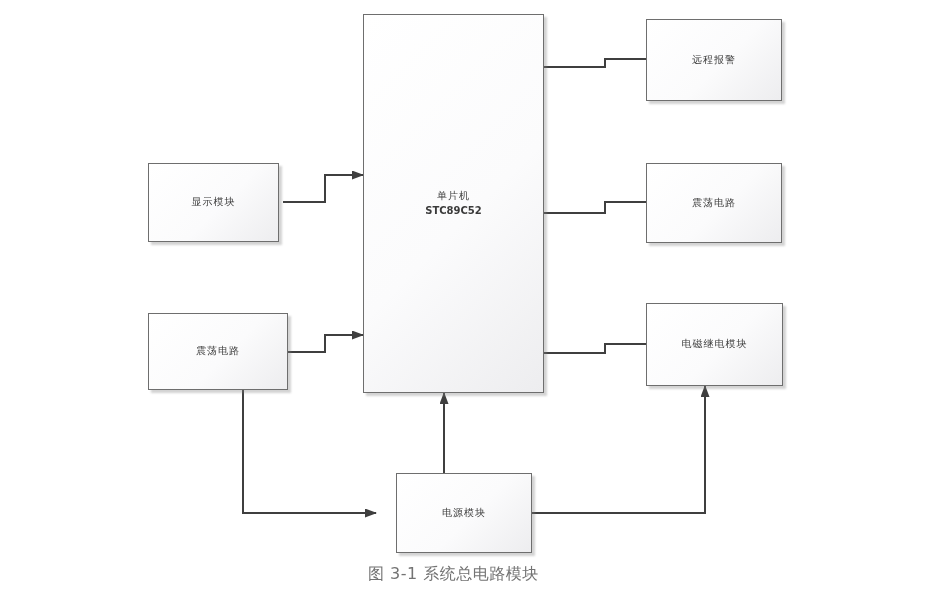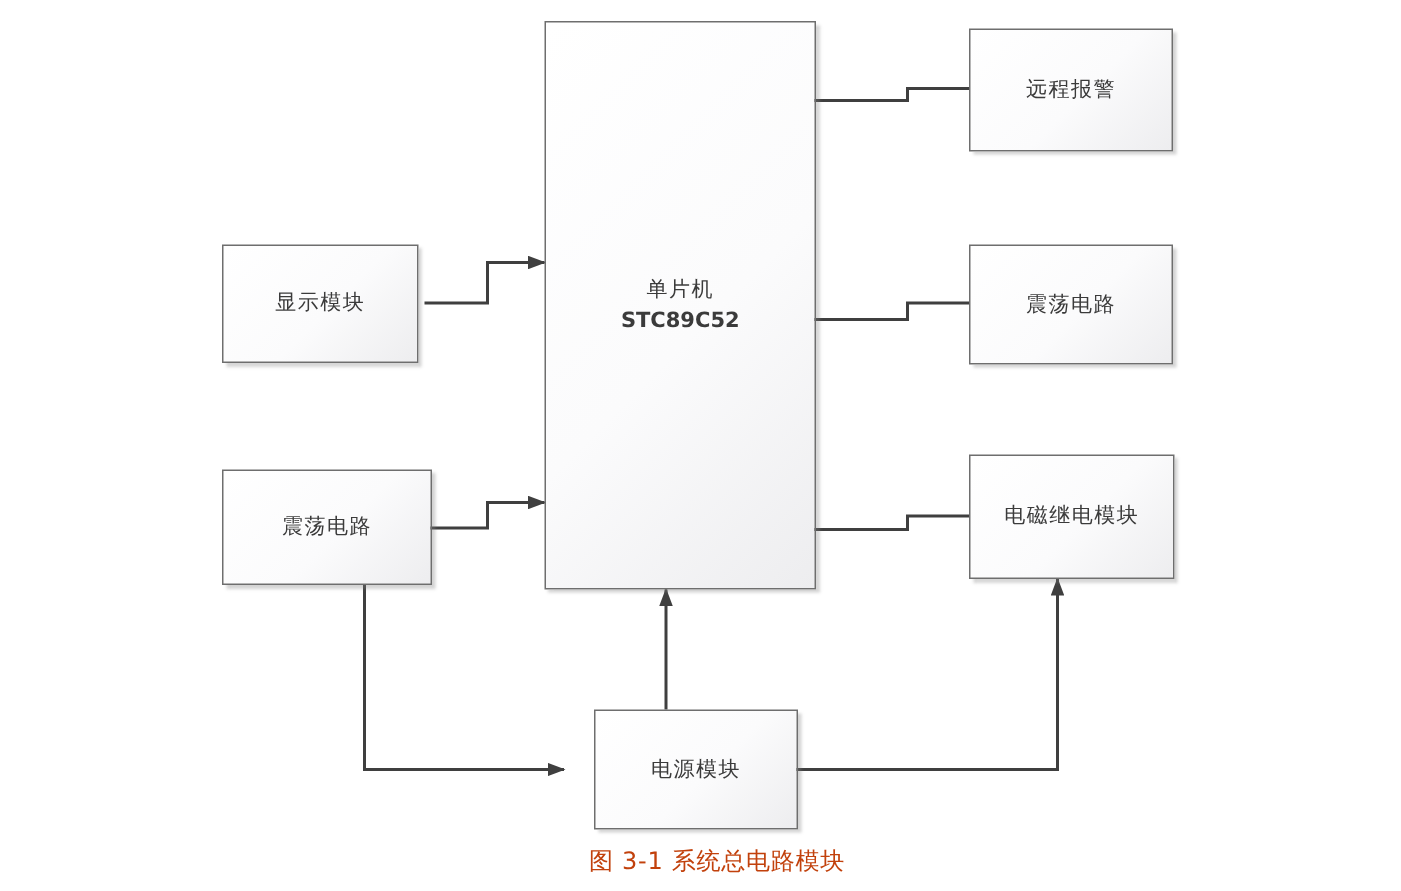--- a/index.html
+++ b/index.html
@@ -19,21 +19,21 @@
     position: absolute;
     box-sizing: border-box;
     border: 1.5px solid #6e6e6e;
     background: linear-gradient(135deg, #ffffff 0%, #fbfbfc 55%, #ededef 100%);
     box-shadow: 2.5px 2.5px 2px rgba(130,130,130,0.35);
     display: flex;
     flex-direction: column;
     align-items: center;
     justify-content: center;
     color: #3b3b3b;
-    font-size: 14px;
+    font-size: 10px;
     letter-spacing: 1px;
     text-align: center;
     line-height: 1.45;
   }
   .node .sublabel {
     letter-spacing: 0;
     font-weight: bold;
   }
   .edges {
     position: absolute;
@@ -46,22 +46,22 @@
   .edges polyline, .edges line {
     fill: none;
     stroke: #3f3f3f;
     stroke-width: 2;
   }
   .caption {
     position: absolute;
     left: 368px;
     top: 564px;
     width: 220px;
-    text-align: center;
-    color: #c2410c;
+    text-align: left;
+    color: #737373;
     font-size: 16px;
     font-family: "DejaVu Sans", "Liberation Sans", sans-serif;
     letter-spacing: 0.5px;
     white-space: nowrap;
   }
   
   .n-mcu        { left: 363px; top: 14px;  width: 181px; height: 379px; }
   .n-remote     { left: 646px; top: 19px;  width: 136px; height: 82px;  }
   .n-infrared   { left: 646px; top: 163px; width: 136px; height: 80px;  }
   .n-relay      { left: 646px; top: 303px; width: 137px; height: 83px; justify-content: center;  }

